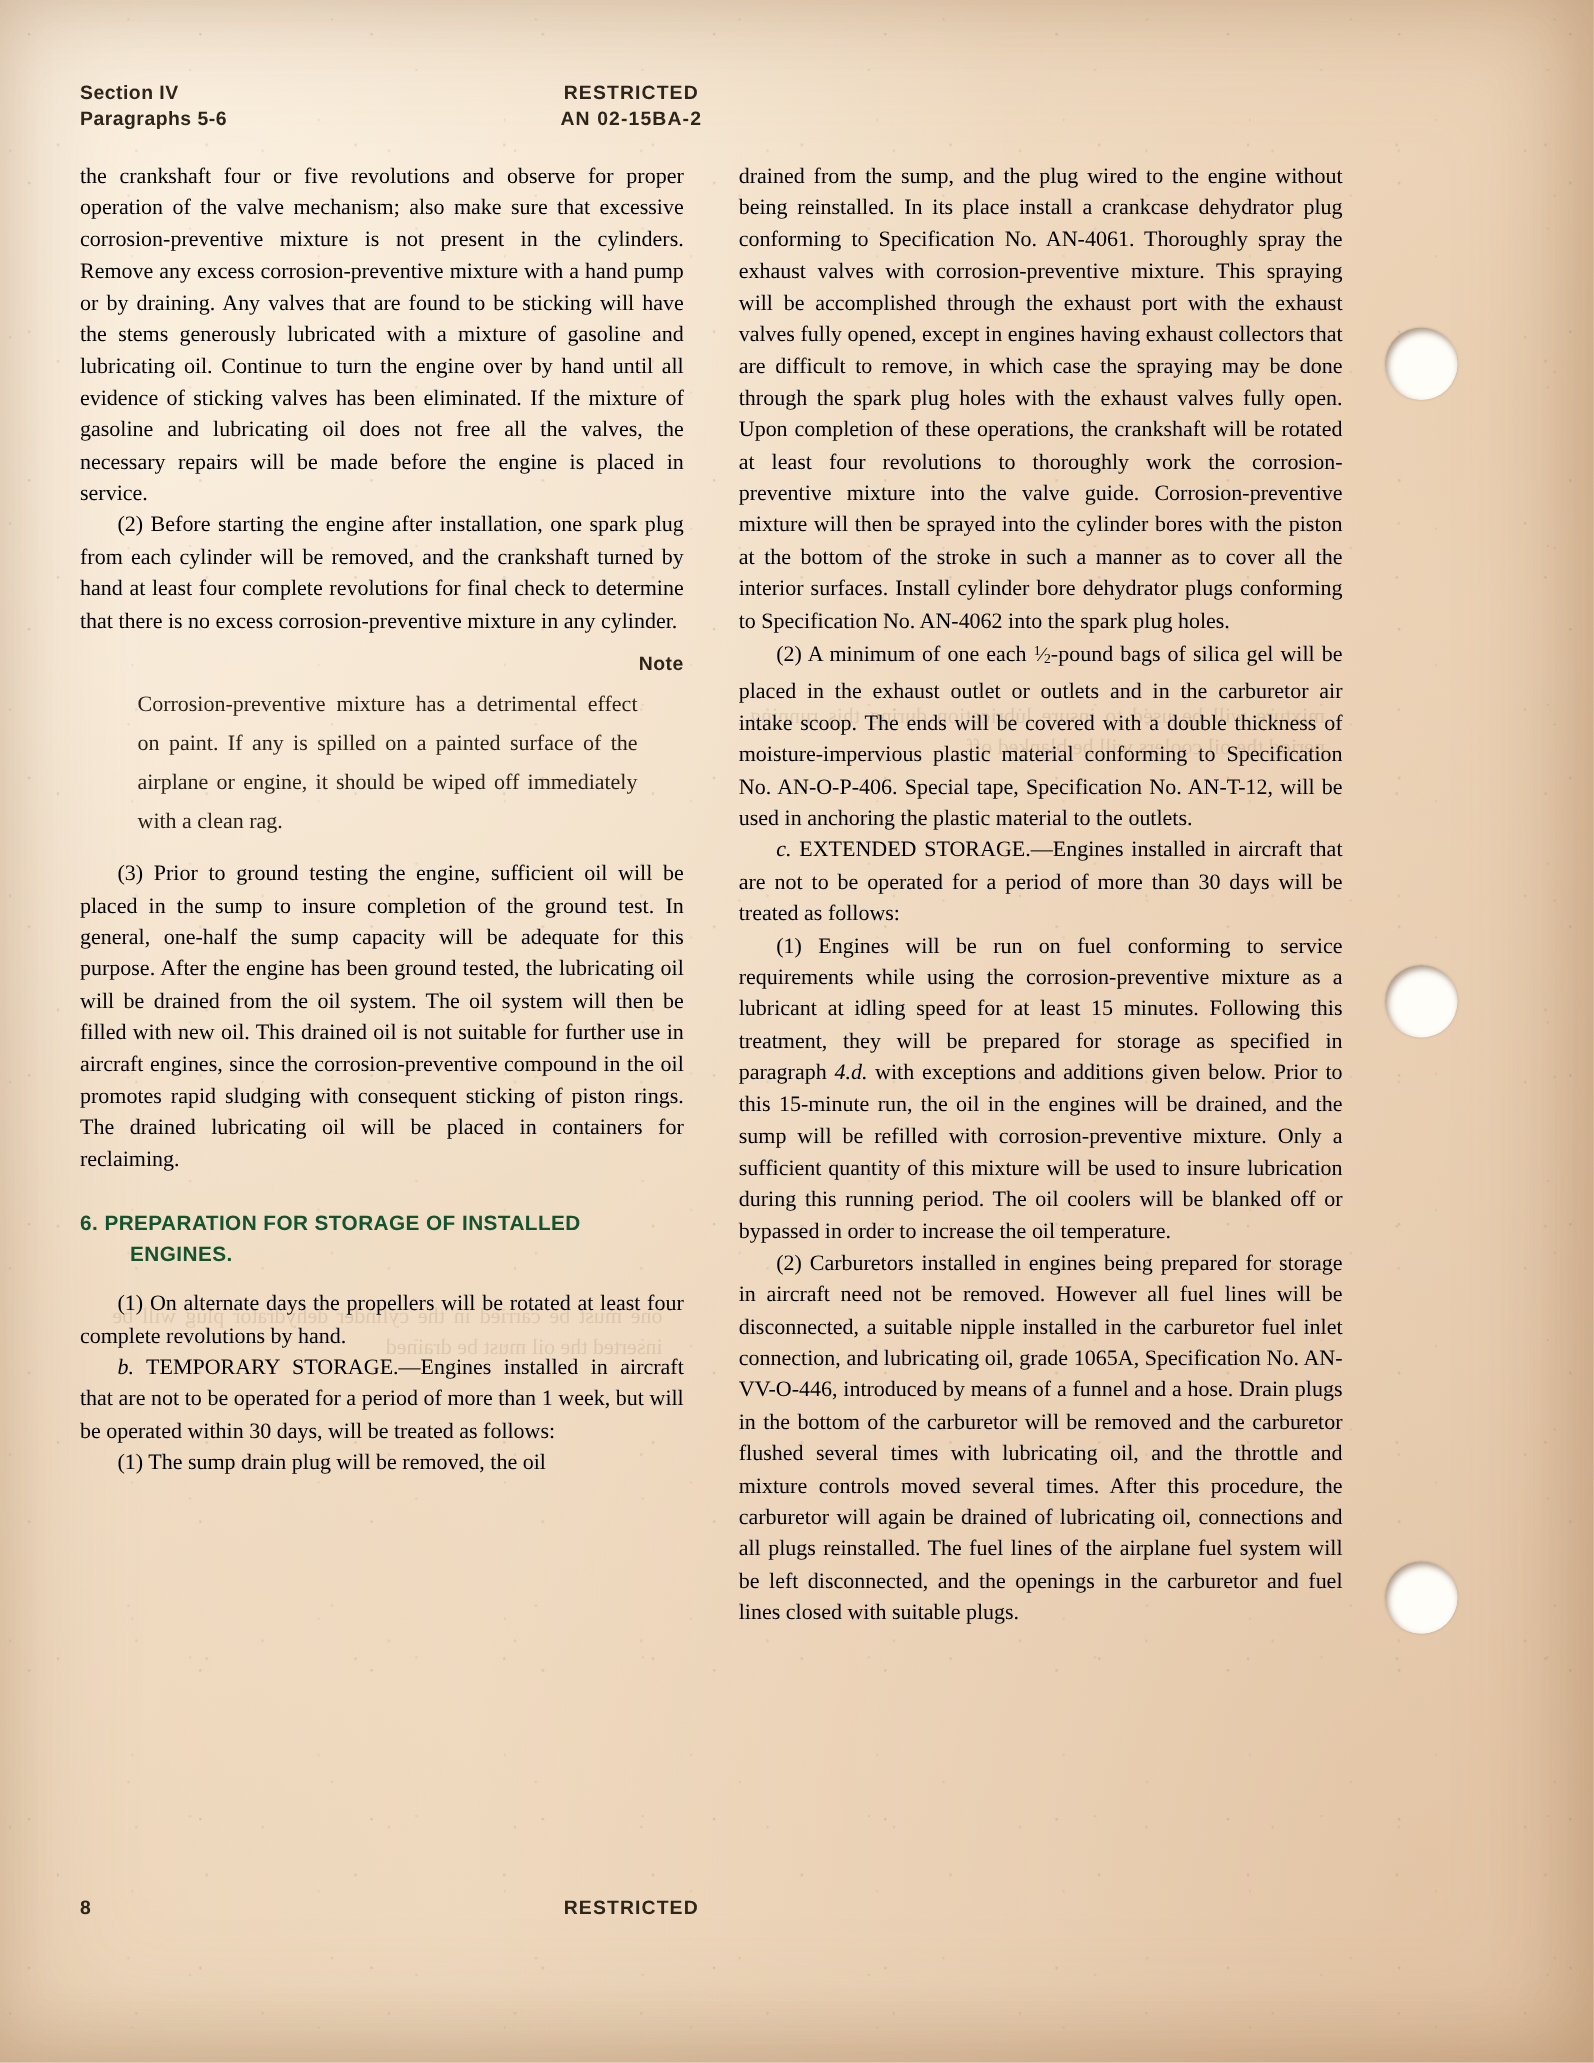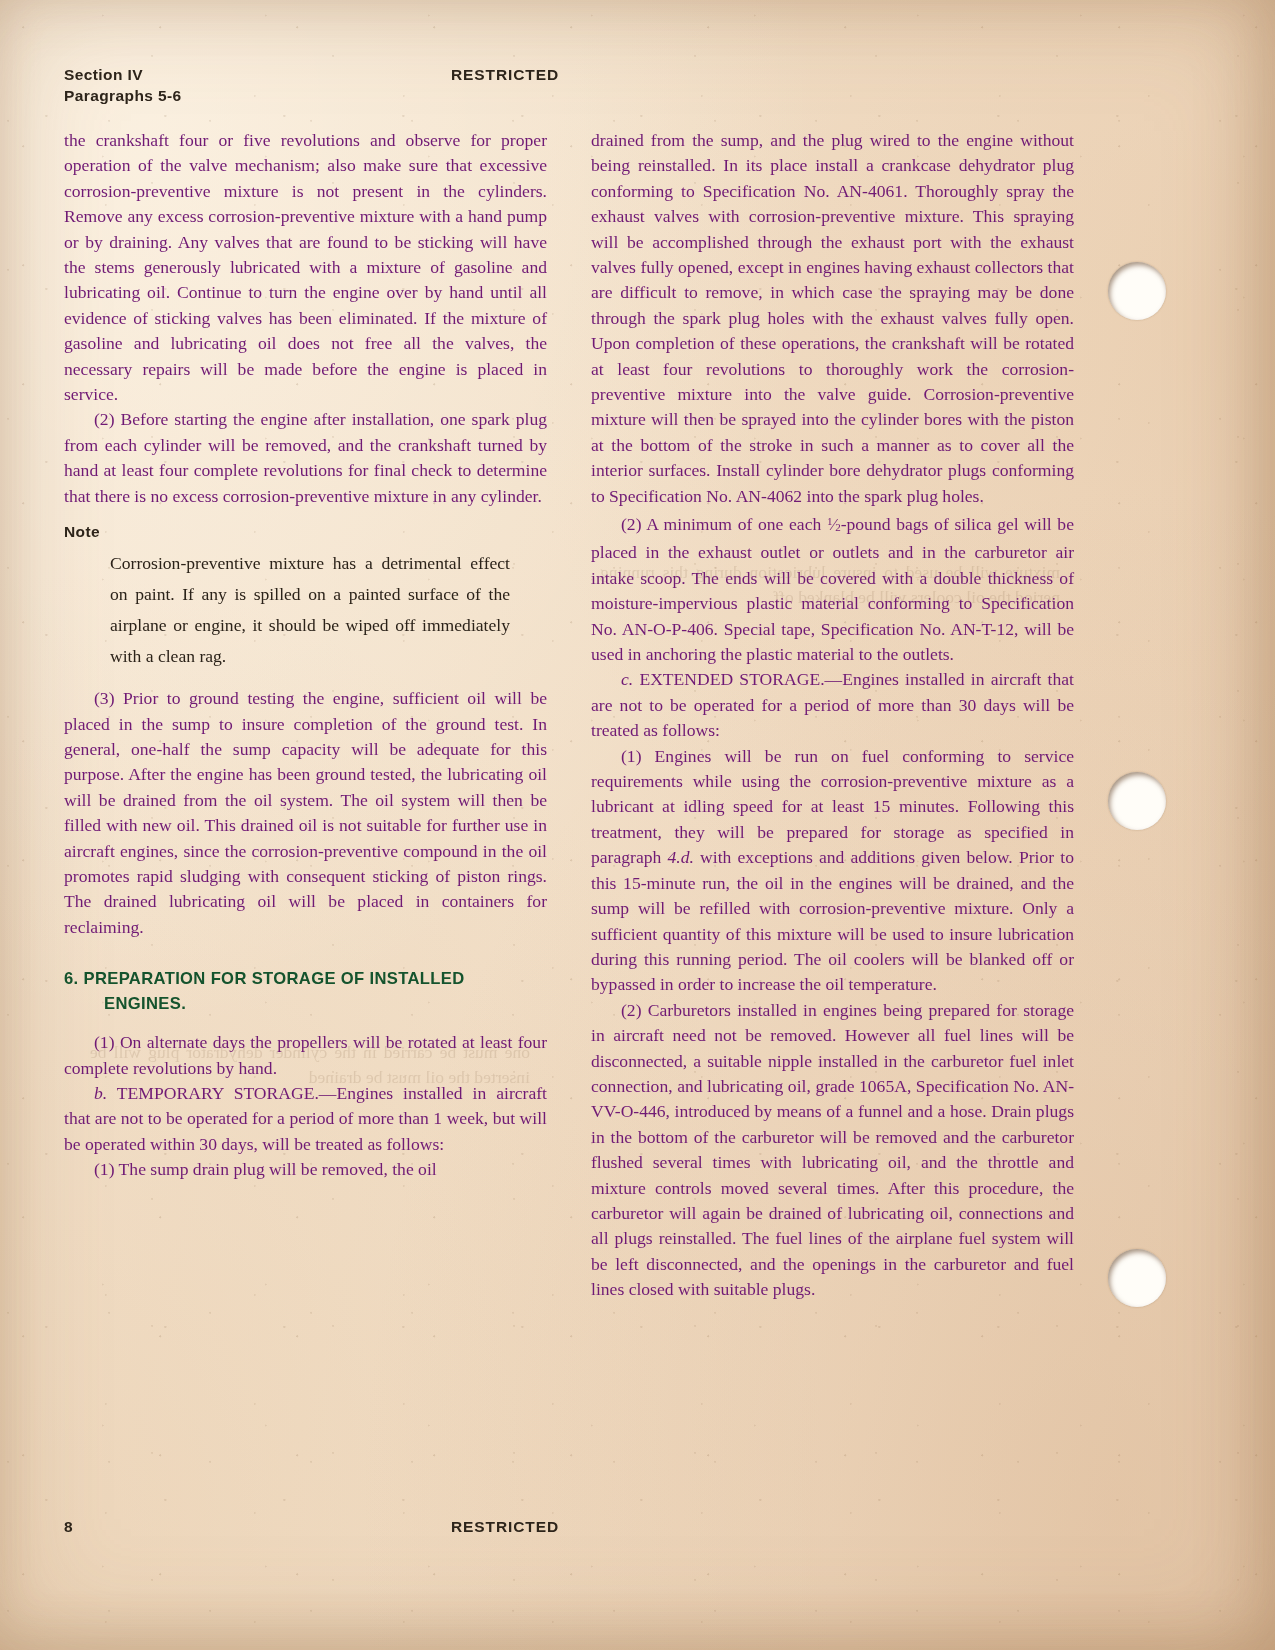--- a/index.html
+++ b/index.html
@@ -80,27 +80,27 @@
   }
   .col{width:483px;}
 
   p{
     margin:0;
     font-size:17.6px;
     line-height:25.4px;
     text-align:justify;
     text-justify:inter-word;
     hyphens:none;
-    color:#701a75;
+    color:#000000;
   }
   p.ind{text-indent:30px;}
   p.flush{text-indent:0;}
 
   .note-head{
-    text-align:left;
+    text-align:right;
     font-family:"Liberation Sans",sans-serif;
     font-weight:bold;font-size:15.5px;
     letter-spacing:.4px;
     margin:14px 0 7px 0;
     color:#2d241a;
   }
   .note-body{
     margin:0 0 0 46px;
     width:400px;
     font-size:17.6px;line-height:31px;
@@ -161,20 +161,21 @@
 
 <div class="page">
 
   <div class="hdr">
     <div class="hdr-left">
       <div>Section IV</div>
       <div>Paragraphs 5-6</div>
     </div>
     <div class="hdr-center">
       <div>RESTRICTED</div>
+      <div>AN 02-15BA-2</div>
     </div>
   </div>
 
   <div class="cols">
 
     <div class="col">
 
       <p class="flush">the crankshaft four or five revolutions and observe for proper operation of the valve mechanism; also make sure that excessive corrosion-preventive mixture is not present in the cylinders. Remove any excess corrosion-preventive mixture with a hand pump or by draining. Any valves that are found to be sticking will have the stems generously lubricated with a mixture of gasoline and lubricating oil. Continue to turn the engine over by hand until all evidence of sticking valves has been eliminated. If the mixture of gasoline and lubricating oil does not free all the valves, the necessary repairs will be made before the engine is placed in service.</p>
 
       <p class="ind">(2) Before starting the engine after installation, one spark plug from each cylinder will be removed, and the crankshaft turned by hand at least four complete revolutions for final check to determine that there is no excess corrosion-preventive mixture in any cylinder.</p>

